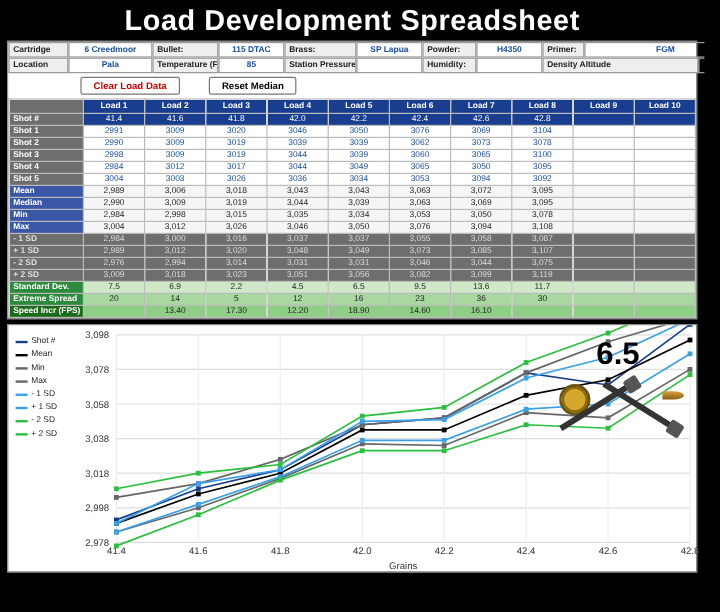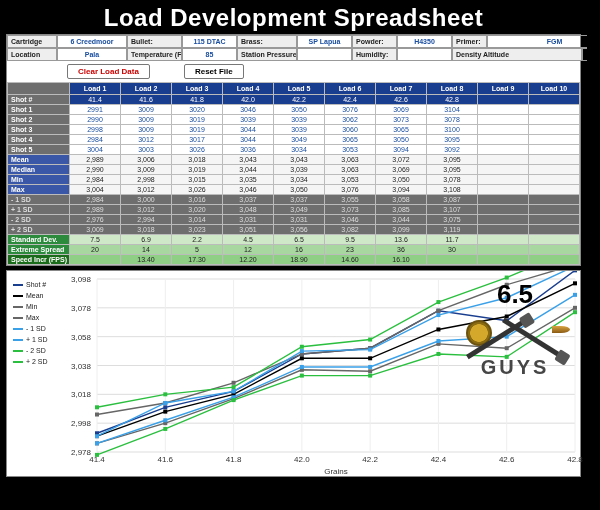--- a/index.html
+++ b/index.html
@@ -3,21 +3,21 @@
 <meta charset="utf-8">
 <style>
   html,body{margin:0;padding:0;background:#000;font-family:Arial,Helvetica,sans-serif;font-size:9px;color:#222}
   .page{width:587px;height:510px;background:#000;position:relative;overflow:hidden}
   .title{color:#fff;font-size:24px;font-weight:800;text-align:center;padding:4px 0 2px 0;letter-spacing:.5px}
   .panel{margin:0 6px;background:#fff;border:1px solid #888}
   .meta{display:grid;grid-template-columns:50px 70px 55px 55px 60px 55px 45px 55px 35px 40px 55px 40px;font-size:7px}
   .meta>div{border:1px solid #999;padding:2px 3px;white-space:nowrap;overflow:hidden}
   .mlbl{background:#eee;font-weight:bold}
   .mval{color:#1a4ea0;font-weight:bold;text-align:center}
-  .btnrow{display:flex;gap:34px;padding:3px 60px;background:#fff}
+  .btnrow{display:flex;gap:24px;padding:3px 60px;background:#fff}
   .btn{padding:2px 10px;border:1px solid #777;font-size:8px;font-weight:bold;border-radius:2px;cursor:pointer}
   .btn.red{background:#fff;color:#c00}
   .btn.wht{background:#fff;color:#000}
   .btn.grn{background:#cfe8c8;color:#1a6b1a}
   table{border-collapse:collapse;width:100%;table-layout:fixed}
   th,td{border:1px solid #bbb;font-size:7px;text-align:center;padding:1px 0;white-space:nowrap;overflow:hidden}
   th.loadhdr{background:#1a3e8f;color:#fff;font-size:7px;padding:2px 0}
   th.rowhdr{background:#6e6e6e;color:#fff;font-size:7px;text-align:left;padding:1px 3px;width:55px}
   tr.vals td{color:#1a4ea0}
   tr.stat th{background:#3957a6;color:#fff}
@@ -68,21 +68,21 @@
       <div class="mlbl">Station Pressure:</div>
       <div class="mval"></div>
       <div class="mlbl">Humidity:</div>
       <div class="mval"></div>
       <div class="mlbl" style="grid-column:span 3">Density Altitude</div>
       <div class="mval"></div>
     </div>
 
     <div class="btnrow">
       <div class="btn red">Clear Load Data</div>
-      <div class="btn wht">Reset File</div>
+      <div class="btn wht">Reset Median</div>
     </div>
 
     <table>
       <tbody>
           <tr>
         <th class="rowhdr" style="background:#6e6e6e"></th>
         <th class="loadhdr">Load 1</th>
         <th class="loadhdr">Load 2</th>
         <th class="loadhdr">Load 3</th>
         <th class="loadhdr">Load 4</th>
@@ -463,16 +463,15 @@
         <rect x="566" y="-24.27500000000001" width="4" height="4" fill="#2bbf3f"></rect>
       </svg>
     <div class="logo">
       <div class="t1">6.5</div>
       <div class="rifles">
         <div class="badge"></div>
         <div class="bullet"></div>
         <div class="rifle l"></div>
         <div class="rifle r"></div>
       </div>
-      <div class="t2">GUYS</div>
     </div>
   </div>
 </div>
 
 </body></html>

